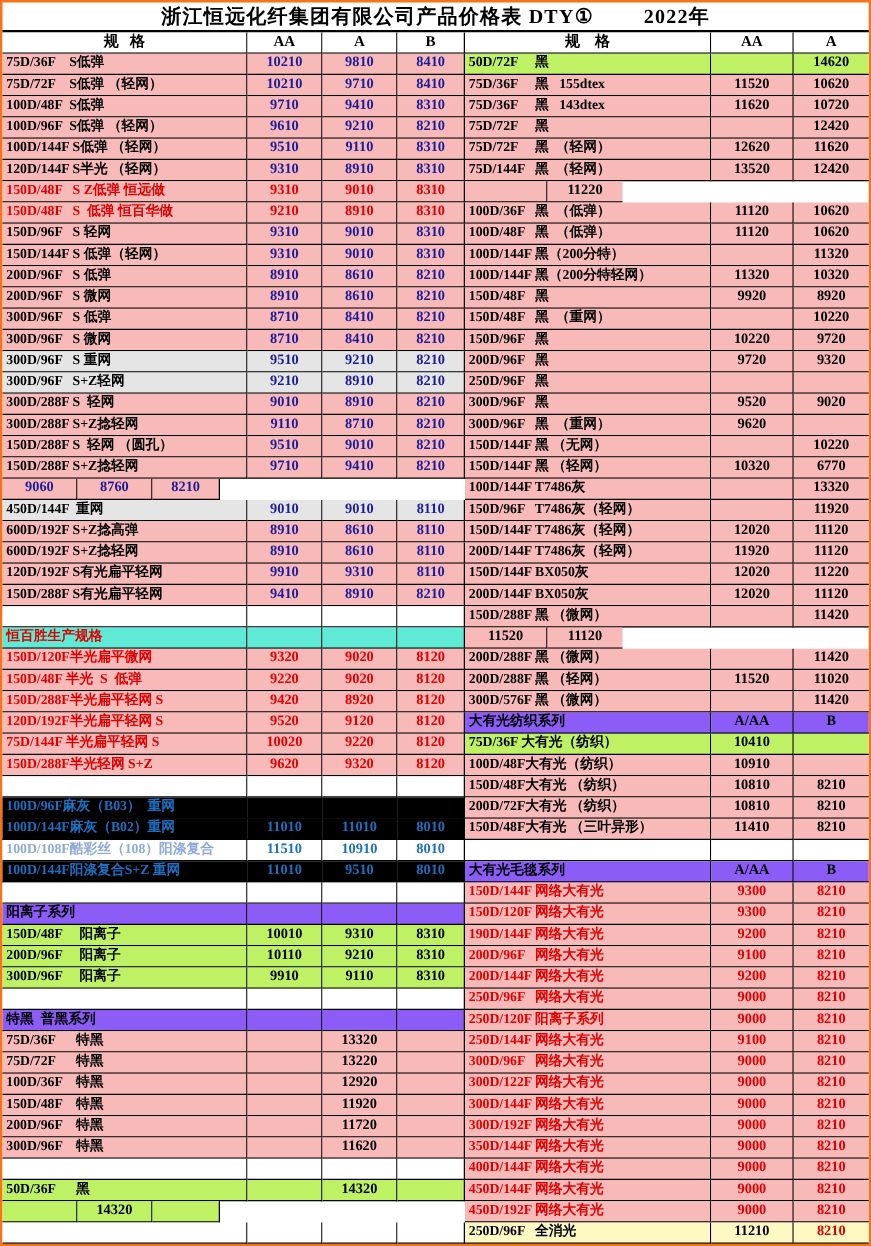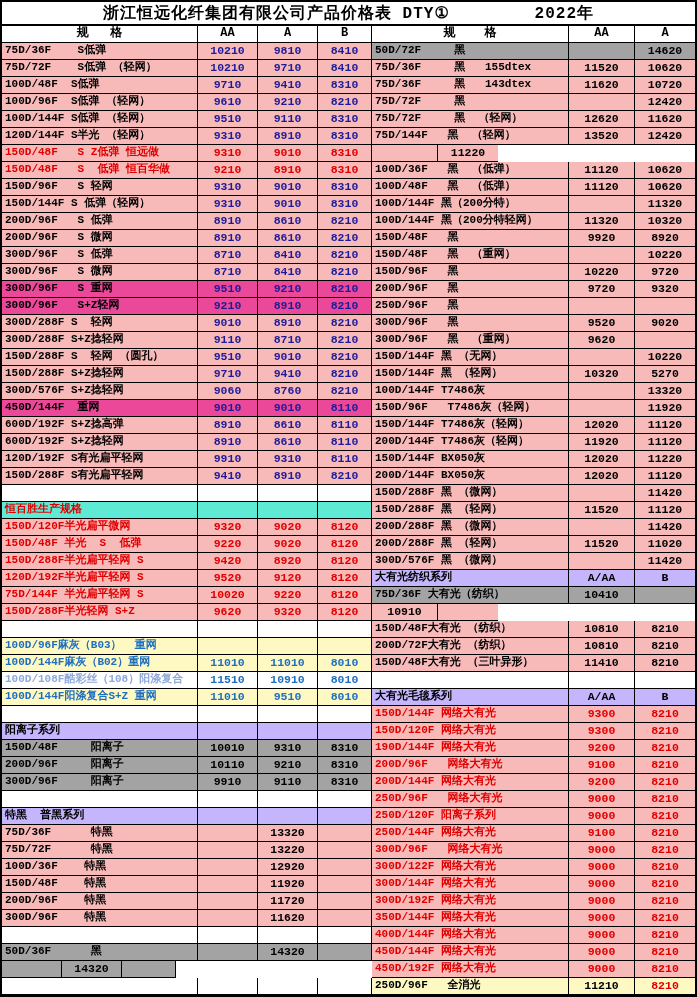--- a/index.html
+++ b/index.html
@@ -1,19 +1,19 @@
 <!DOCTYPE html>
 <html><head>
 <meta charset="utf-8">
 <style>
   html,body{margin:0;padding:0;background:#fff;}
   .sheet{
     position:relative; width:697px; height:997px;
-    border:2px solid #000000; box-sizing:border-box;
-    font-family:Liberation Mono, monospace;
+    border:2px solid #f97316; box-sizing:border-box;
+    font-family:Liberation Serif, serif;
     font-weight:bold; background:#fff;
   }
   .title-row{
     height:24px; box-sizing:border-box; border-bottom:2px solid #000;
     display:flex; align-items:center; justify-content:center;
     font-size:16px; letter-spacing:1px; white-space:pre; color:#000;
   }
   .tables{display:flex;}
   .tbl{display:block;}
   .row{display:flex; height:17px;}
@@ -24,27 +24,27 @@
   }
   .spec{padding-left:3px; text-align:left;}
   .num{text-align:center; font-size:11.5px;}
   .hcell{text-align:center; font-size:12px; background:#fff;}
   
   .lt .c0{width:196px}.lt .c1{width:60px}.lt .c2{width:60px}.lt .c3{width:54px}
   
   .rt .c0{width:197px}.rt .c1{width:66px}.rt .c2{width:60px; border-right:none}
   
   .r-pn .cell{background:#f8b9b9}           .r-pn .num{color:#1c1c99}
-  .r-wn .cell{background:#ec4899}              .r-wn .num{color:#1c1c99}
+  .r-wn .cell{background:#e5e5e5}              .r-wn .num{color:#1c1c99}
   .r-pr .cell{background:#f8b9b9; color:#e00000} .r-pr .num{color:#e00000}
   .r-sr .cell{background:#5eead4}              .r-sr .spec{color:#e00000}
-  .r-bl .cell{background:#fef9c3}              .r-bl .spec{color:#1f6fc0} .r-bl .num{color:#1f6fc0}
+  .r-bl .cell{background:#000000}              .r-bl .spec{color:#1f6fc0} .r-bl .num{color:#1f6fc0}
   .r-lb .cell{background:#fff}              .r-lb .spec{color:#8ea9db} .r-lb .num{color:#1f6fc0}
-  .r-yl .cell{background:#c4b5fd; color:#000}
-  .r-wk .cell{background:#a3a3a3; color:#000}
+  .r-yl .cell{background:#8b5cf6; color:#000}
+  .r-wk .cell{background:#bef264; color:#000}
   .r-pk .cell{background:#f8b9b9; color:#000}
   .r-we .cell{background:#fff}
   .r-wlast .cell{background:#fef9c3; color:#000} .r-wlast .c2{color:#e00000}
 </style>
 </head>
 <body>
 
 <div class="sheet">
   <div class="title-row">浙江恒远化纤集团有限公司产品价格表 DTY①        2022年</div>
   <div class="tables">
@@ -169,21 +169,20 @@
           <div class="cell c2 num">9010</div>
           <div class="cell c3 num">8210</div>
         </div>
         <div class="row r-pn">
           <div class="cell c0 spec">150D/288F S+Z捻轻网</div>
           <div class="cell c1 num">9710</div>
           <div class="cell c2 num">9410</div>
           <div class="cell c3 num">8210</div>
         </div>
         <div class="row r-pn">
-          <div class="cell c0 spec">300D/576F S+Z捻轻网</div>
           <div class="cell c1 num">9060</div>
           <div class="cell c2 num">8760</div>
           <div class="cell c3 num">8210</div>
         </div>
         <div class="row r-wn">
           <div class="cell c0 spec">450D/144F  重网</div>
           <div class="cell c1 num">9010</div>
           <div class="cell c2 num">9010</div>
           <div class="cell c3 num">8110</div>
         </div>
@@ -487,21 +486,21 @@
           <div class="cell c2 num"></div>
         </div>
         <div class="row r-pk">
           <div class="cell c0 spec">150D/144F 黑 （无网）</div>
           <div class="cell c1 num"></div>
           <div class="cell c2 num">10220</div>
         </div>
         <div class="row r-pk">
           <div class="cell c0 spec">150D/144F 黑 （轻网）</div>
           <div class="cell c1 num">10320</div>
-          <div class="cell c2 num">5270</div>
+          <div class="cell c2 num">6770</div>
         </div>
         <div class="row r-pk">
           <div class="cell c0 spec">100D/144F T7486灰</div>
           <div class="cell c1 num"></div>
           <div class="cell c2 num">13320</div>
         </div>
         <div class="row r-pk">
           <div class="cell c0 spec">150D/96F   T7486灰（轻网）</div>
           <div class="cell c1 num"></div>
           <div class="cell c2 num">11920</div>
@@ -525,21 +524,20 @@
           <div class="cell c0 spec">200D/144F BX050灰</div>
           <div class="cell c1 num">12020</div>
           <div class="cell c2 num">11120</div>
         </div>
         <div class="row r-pk">
           <div class="cell c0 spec">150D/288F 黑 （微网）</div>
           <div class="cell c1 num"></div>
           <div class="cell c2 num">11420</div>
         </div>
         <div class="row r-pk">
-          <div class="cell c0 spec">150D/288F 黑 （轻网）</div>
           <div class="cell c1 num">11520</div>
           <div class="cell c2 num">11120</div>
         </div>
         <div class="row r-pk">
           <div class="cell c0 spec">200D/288F 黑 （微网）</div>
           <div class="cell c1 num"></div>
           <div class="cell c2 num">11420</div>
         </div>
         <div class="row r-pk">
           <div class="cell c0 spec">200D/288F 黑 （轻网）</div>
@@ -555,20 +553,21 @@
           <div class="cell c0 spec">大有光纺织系列</div>
           <div class="cell c1 num">A/AA</div>
           <div class="cell c2 num">B</div>
         </div>
         <div class="row r-wk">
           <div class="cell c0 spec">75D/36F 大有光（纺织）</div>
           <div class="cell c1 num">10410</div>
           <div class="cell c2 num"></div>
         </div>
         <div class="row r-pk">
+          <div class="cell c0 spec">100D/48F大有光（纺织）</div>
           <div class="cell c1 num">10910</div>
           <div class="cell c2 num"></div>
         </div>
         <div class="row r-pk">
           <div class="cell c0 spec">150D/48F大有光 （纺织）</div>
           <div class="cell c1 num">10810</div>
           <div class="cell c2 num">8210</div>
         </div>
         <div class="row r-pk">
           <div class="cell c0 spec">200D/72F大有光 （纺织）</div>

